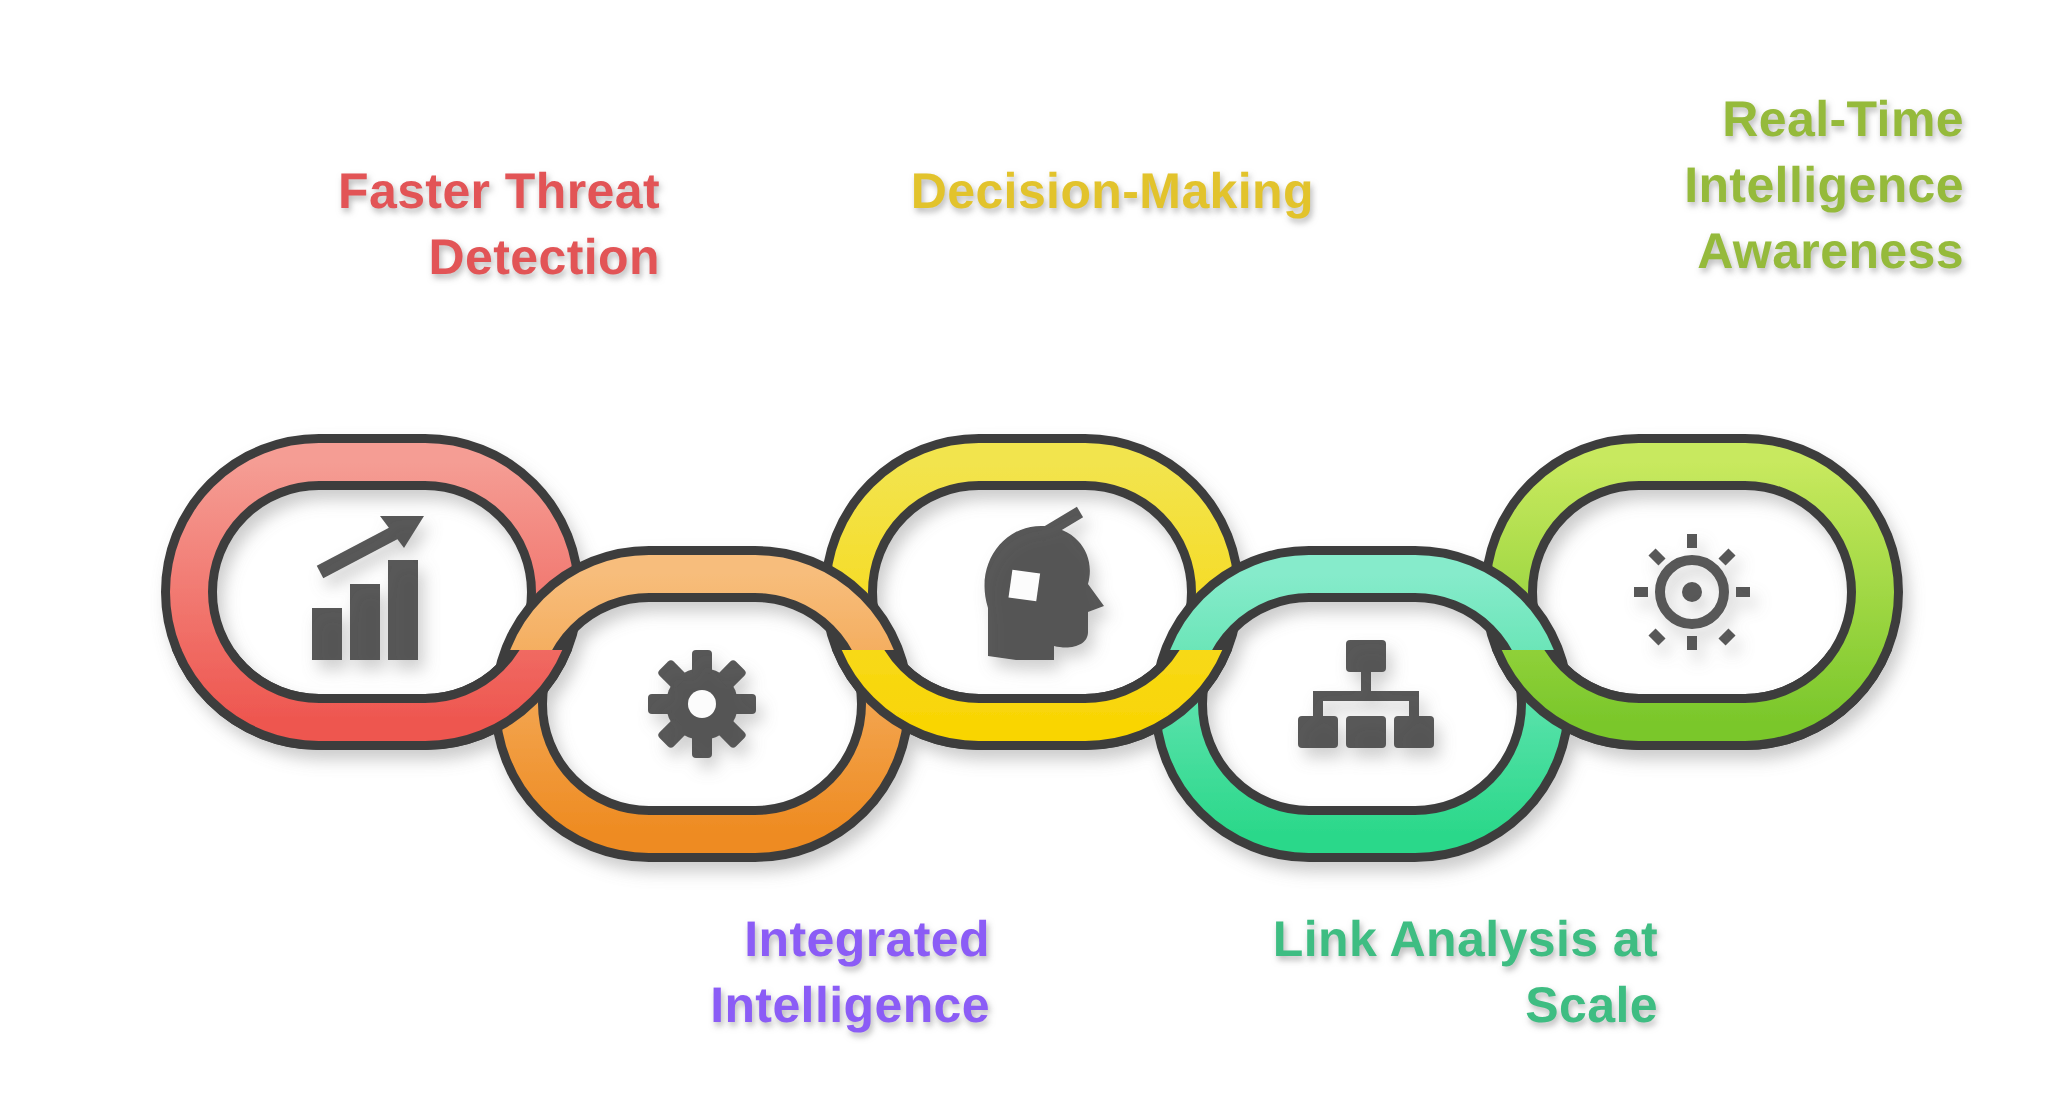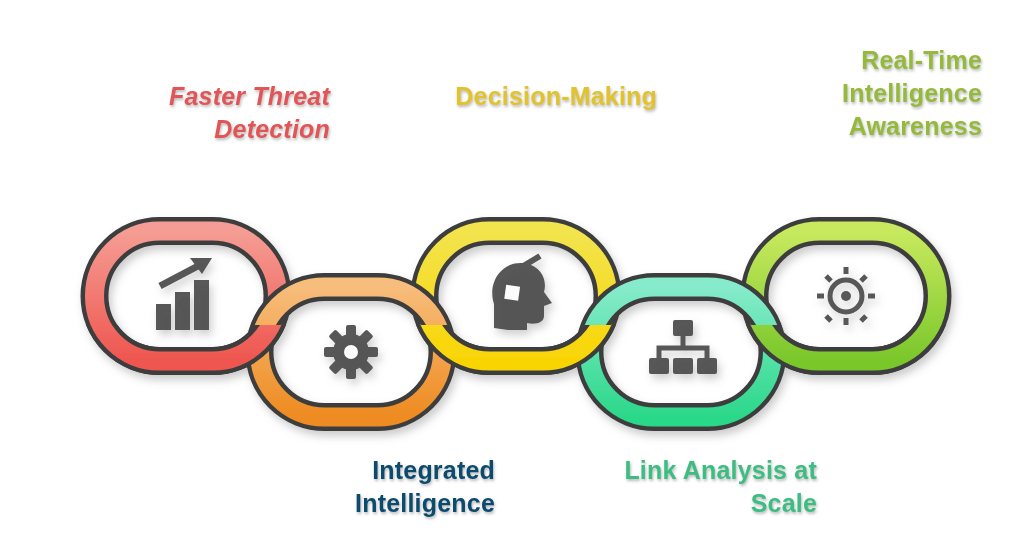--- a/index.html
+++ b/index.html
@@ -127,38 +127,38 @@
         <g fill="none" stroke-width="5" stroke="#4A4A4A">
           <circle r="16"></circle>
           <path d="M0,-29 V-22 M0,22 V29 M-29,0 H-22 M22,0 H29
                    M-20,-20 l5,5 M20,-20 l-5,5 M-20,20 l5,5 M20,20 l-5,5"></path>
         </g>
         <circle r="5" fill="#4A4A4A"></circle>
       </g>
     </g>
   </svg>
 
-  <div class="label" style="left: 50px; top: 80px; color: rgb(226, 84, 86); font-style: italic;">
+  <div class="label" style="left: 50px; top: 80px; color: rgb(226, 84, 86);">
     <div>Faster Threat</div>
     <div>Detection</div>
   </div>
 
   <div class="label" style="left: 377px; top: 80px; color: rgb(226, 195, 44);">
     <div>Decision-Making</div>
   </div>
 
   <div class="label" style="left: 702px; top: 44px; color: rgb(149, 186, 59);">
     <div>Real-Time</div>
     <div>Intelligence</div>
     <div>Awareness</div>
   </div>
 
-  <div class="label" style="left: 215px; top: 454px; color: #0c4a6e;">
+  <div class="label" style="left: 215px; top: 454px; color: #8b5cf6;">
     <div>Integrated</div>
     <div>Intelligence</div>
   </div>
 
-  <div class="label" style="left: 537px; top: 454px; color: rgb(62, 189, 130);">
+  <div class="label" style="left: 549px; top: 454px; color: rgb(62, 189, 130);">
     <div>Link Analysis at</div>
     <div>Scale</div>
   </div>
 
 </div>
 
 </body></html>

